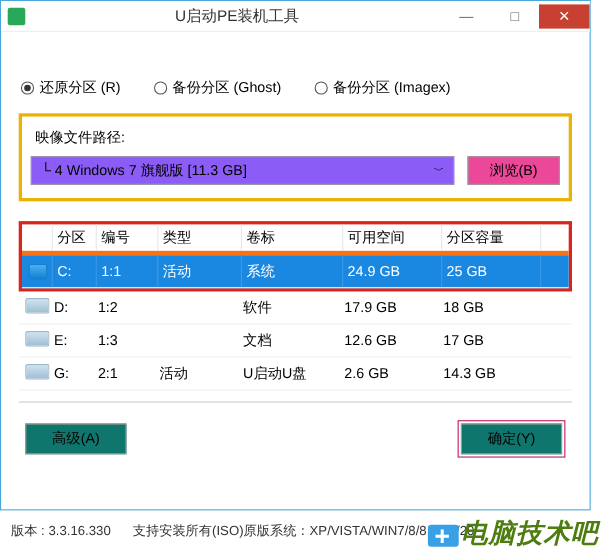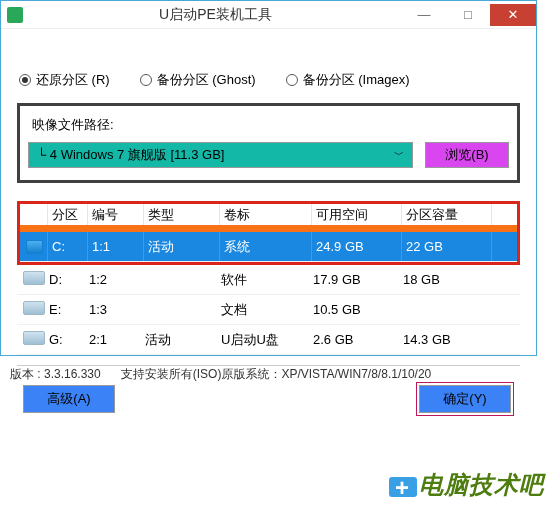--- a/index.html
+++ b/index.html
@@ -1,56 +1,56 @@
 <!DOCTYPE html>
 <html><head>
   <meta charset="utf-8">
   <style>
     * { box-sizing: border-box; margin: 0; padding: 0; font-family: "Microsoft YaHei", SimSun, sans-serif; }
     body { width: 550px; height: 507px; background: #fff; font-size: 13px; position: relative; }
-    .window { width: 537px; height: 356px; border: 1px solid #4aa8d8; background: #fff; position: relative; }
+    .window { width: 537px; height: 464px; border: 1px solid #4aa8d8; background: #fff; position: relative; }
     .titlebar { height: 28px; display: flex; align-items: center; background: #fff; border-bottom: 1px solid #eee; position: relative; }
     .title-icon { width: 16px; height: 16px; margin: 0 6px; background: #2aa85a; border-radius: 2px; }
     .title-text { flex: 1; text-align: center; font-size: 14px; color: #333; }
     .win-btns { display: flex; }
     .win-btn { width: 44px; height: 22px; display: flex; align-items: center; justify-content: center; font-size: 13px; color: #666; cursor: pointer; }
     .win-btn.close { background: #c84031; color: #fff; width: 46px; }
     .content { padding: 10px 12px; }
     .radio-row { display: flex; gap: 30px; margin: 12px 6px 14px 6px; }
     .radio-opt { display: flex; align-items: center; gap: 5px; margin-top: 20px; }
     .radio-dot { width: 12px; height: 12px; border: 1px solid #555; border-radius: 50%; display: inline-flex; align-items: center; justify-content: center; }
     .radio-dot.sel::after { content: ''; width: 6px; height: 6px; background: #333; border-radius: 50%; }
-    .red-box1 { border: 3px solid #404040; padding: 10px 8px 12px 8px; margin: 0 4px; }
+    .red-box1 { border: 3px solid #eab308; padding: 10px 8px 12px 8px; margin: 0 4px; }
     .path-label { margin: 0 0 8px 4px; }
     .path-row { display: flex; gap: 12px; align-items: center; }
-    .path-select { flex: 1; border: 1px solid #999; height: 26px; display: flex; align-items: center; padding: 0 8px; justify-content: space-between; background: #14b8a6; }
+    .path-select { flex: 1; border: 1px solid #999; height: 26px; display: flex; align-items: center; padding: 0 8px; justify-content: space-between; background: #8b5cf6; }
     .path-select .chev { font-size: 10px; }
-    .browse-btn { width: 84px; height: 26px; border: 1px solid #999; background: #d946ef; display: flex; align-items: center; justify-content: center; cursor: pointer; }
+    .browse-btn { width: 84px; height: 26px; border: 1px solid #999; background: #ec4899; display: flex; align-items: center; justify-content: center; cursor: pointer; }
     .table-wrap { margin: 18px 4px 0 4px; }
-    .thead-row { display: flex; border-top: 1px solid #ccc; border-bottom: 7px solid #f97316; height: 28px; align-items: center; }
+    .thead-row { display: flex; border-top: 1px solid #ccc; border-bottom: 4px solid #f97316; height: 28px; align-items: center; }
     .col { padding: 0 4px; overflow: hidden; white-space: nowrap; }
     .c-ico { width: 28px; }
     .c-drv { width: 40px; }
     .c-idx { width: 56px; }
     .c-type { width: 76px; }
     .c-lbl { width: 92px; }
     .c-free { width: 90px; }
     .c-cap { width: 90px; }
     .thead-row .col { border-right: 1px solid #e6e6e6; height: 100%; display:flex; align-items:center; }
     .tbody-row { display: flex; height: 30px; align-items: center; border-bottom: 1px solid #f0f0f0; }
     .tbody-row.sel { background: #1a87e0; color: #fff; }
     .tbody-row.sel .col { border-right: 1px solid #3c9ae6; height:100%; display:flex; align-items:center; }
     .red-box2 { border: 3px solid #d8261c; padding: 0; }
     .red-box2 .thead-row { border-top: none; }
     .disk-icon { width: 22px; height: 14px; background: linear-gradient(#cfe3ef,#9fbfd4); border-radius: 2px; border: 1px solid #9fb8c8; margin-left: 2px; display: inline-block; }
     .disk-icon.blue { background: linear-gradient(#4cb0f0,#1580d0); border-color:#1580d0; }
     .table-border-bottom { border-top: 1px solid #ccc; margin: 10px 4px 0 4px; }
     .footer-row { display: flex; justify-content: flex-end; gap: 18px; margin: 16px 10px 0 10px; align-items:center; }
     .footer-row .spacer { flex:1; }
-    .big-btn { width: 92px; height: 28px; border: 1px solid #999; background: #3b82f6; display:flex; align-items:center; justify-content:center; cursor:pointer; }
+    .big-btn { width: 92px; height: 28px; border: 1px solid #999; background: #0f766e; display:flex; align-items:center; justify-content:center; cursor:pointer; }
     .red-box3 { border: 1px solid #be185d; display:inline-flex; padding:2px; }
     .version-row { margin: 10px 10px 0 10px; font-size: 12px; color: #333; display:flex; gap:20px; }
     .watermark { position: absolute; right: 6px; bottom: 6px; font-size: 24px; font-weight: 700; font-style: italic; color: #4d7c0f; letter-spacing: 1px; pointer-events:none; }
     .watermark .logo { display:inline-block; width:28px; height:20px; background:#3aa0e6; border-radius:3px; margin-right:2px; vertical-align:middle; position:relative; }
     .watermark .logo::after{content:'+'; color:#fff; position:absolute; left:6px; top:-3px; font-style:normal;}
   </style>
 </head>
 <body>
 
 <div class="window">
@@ -108,41 +108,42 @@
         <div id="rows-box">
             <div class="tbody-row sel">
               <div class="col c-ico">
                 <span class="disk-icon blue"></span>
               </div>
               <div class="col c-drv">C:</div>
               <div class="col c-idx">1:1</div>
               <div class="col c-type">活动</div>
               <div class="col c-lbl">系统</div>
               <div class="col c-free">24.9 GB</div>
-              <div class="col c-cap">22 GB</div>
+              <div class="col c-cap">25 GB</div>
             </div>
           </div>
       </div>
       <div id="rows-rest">
           <div class="tbody-row">
             <div class="col c-ico"><span class="disk-icon"></span></div>
             <div class="col c-drv">D:</div>
             <div class="col c-idx">1:2</div>
             <div class="col c-type"></div>
             <div class="col c-lbl">软件</div>
             <div class="col c-free">17.9 GB</div>
             <div class="col c-cap">18 GB</div>
           </div>
           <div class="tbody-row">
             <div class="col c-ico"><span class="disk-icon"></span></div>
             <div class="col c-drv">E:</div>
             <div class="col c-idx">1:3</div>
             <div class="col c-type"></div>
             <div class="col c-lbl">文档</div>
-            <div class="col c-free">10.5 GB</div>
+            <div class="col c-free">12.6 GB</div>
+            <div class="col c-cap">17 GB</div>
           </div>
           <div class="tbody-row">
             <div class="col c-ico"><span class="disk-icon"></span></div>
             <div class="col c-drv">G:</div>
             <div class="col c-idx">2:1</div>
             <div class="col c-type">活动</div>
             <div class="col c-lbl">U启动U盘</div>
             <div class="col c-free">2.6 GB</div>
             <div class="col c-cap">14.3 GB</div>
           </div>

